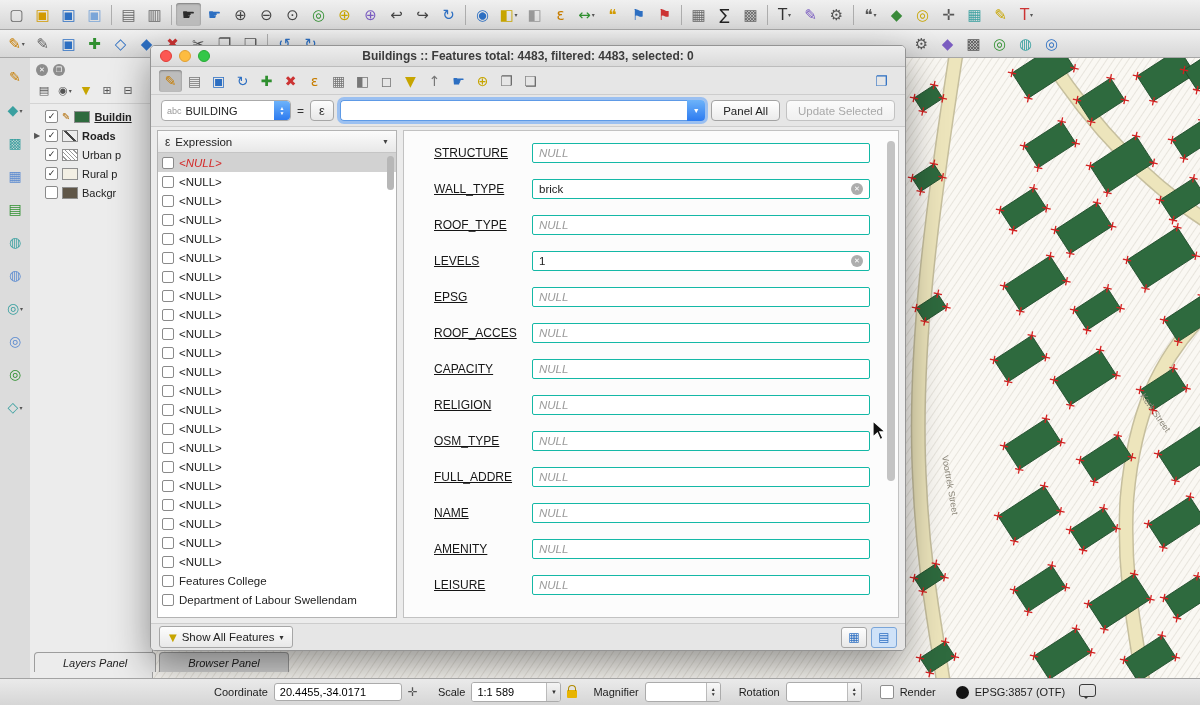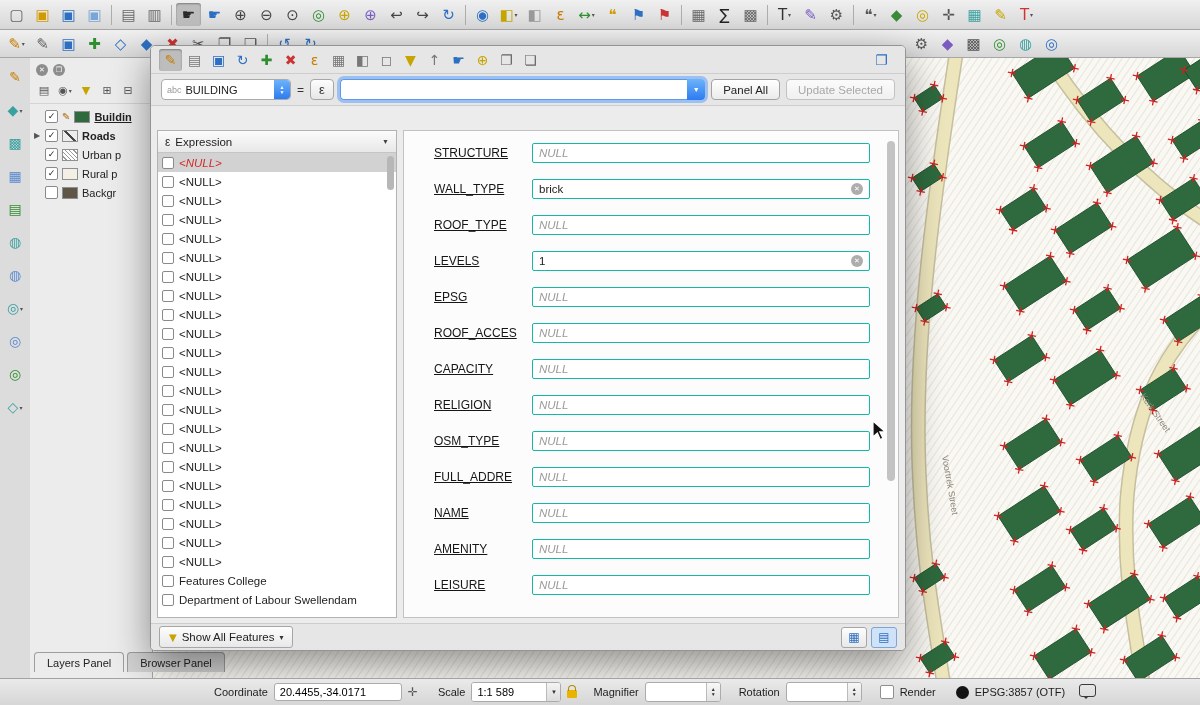--- a/index.html
+++ b/index.html
@@ -33,22 +33,22 @@
   .layer-row{display:flex;align-items:center;gap:4px;height:19px;padding-left:3px;white-space:nowrap;}
   .expander{width:8px;font-size:8px;color:#555;text-align:center;flex:none;}
   .cb{width:11px;height:11px;border:1px solid #8a8a8a;background:#fff;border-radius:2px;font-size:9px;line-height:10px;text-align:center;color:#1a1a1a;flex:none;font-family:"DejaVu Sans",sans-serif;}
   .swatch{width:14px;height:10px;border:1px solid #8f8f8f;flex:none;background:#fff;}
   .swatch.hatch{background:repeating-linear-gradient(45deg,#fff,#fff 2px,#9a9a9a 2px,#9a9a9a 3px);}
   .swatch.line{background:linear-gradient(45deg,transparent 44%,#444 44%,#444 58%,transparent 58%);}
   .pencil-mini{font-size:10px;color:#b06a00;font-family:"DejaVu Sans",sans-serif;flex:none;}
   .layer-label{overflow:hidden;}
 
   .panel-tabs{position:absolute;left:34px;top:652px;display:flex;z-index:3;}
-  .ptab{height:19px;padding:0 12px;display:flex;align-items:center;font-size:11px;border:1px solid #9d9d9d;border-bottom:none;
-        background:#d2d2d2;border-radius:4px 4px 0 0;margin-right:3px;}
+  .ptab{height:19px;padding:0 28px;display:flex;align-items:center;font-size:11px;border:1px solid #9d9d9d;border-bottom:none;
+        background:#d2d2d2;border-radius:4px 4px 0 0;margin-right:3px;font-style:italic;}
   .ptab.active{background:#ececec;}
 
   
   .map{position:absolute;left:152px;top:58px;right:0;bottom:27px;background:#faf8f3;z-index:1;overflow:hidden;}
 
   
   #dlg{position:absolute;left:150px;top:45px;width:756px;height:606px;background:#ececec;border:1px solid #949494;border-radius:5px;
        box-shadow:0 14px 38px rgba(0,0,0,.42);z-index:50;box-sizing:border-box;overflow:hidden;}
   .dlg-title{height:20px;background:linear-gradient(#ededed,#dadada);border-bottom:1px solid #bcbcbc;position:relative;
              display:flex;align-items:center;justify-content:center;font-size:12px;font-weight:bold;color:#3c3c3c;}
@@ -803,20 +803,28 @@
         </div>
       </div>
   </div>
 
   <div class="panel-tabs">
     <div class="ptab active">Layers Panel</div>
     <div class="ptab">Browser Panel</div>
   </div>
 
   <div id="dlg">
+    <div class="dlg-title">
+      <div class="lights">
+        <div class="light red"></div>
+        <div class="light yellow"></div>
+        <div class="light green"></div>
+      </div>
+      <span>Buildings :: Features total: 4483, filtered: 4483, selected: 0</span>
+    </div>
 
     <div class="dlg-tb">
       <div id="dlg-tb-left" class="tbgroup">
           <div class="ticon pressed">
             <span style="color: rgb(199, 125, 0);">✎</span>
           </div>
           <div class="ticon">
             <span style="color: rgb(119, 119, 119);">▤</span>
           </div>
           <div class="ticon">

